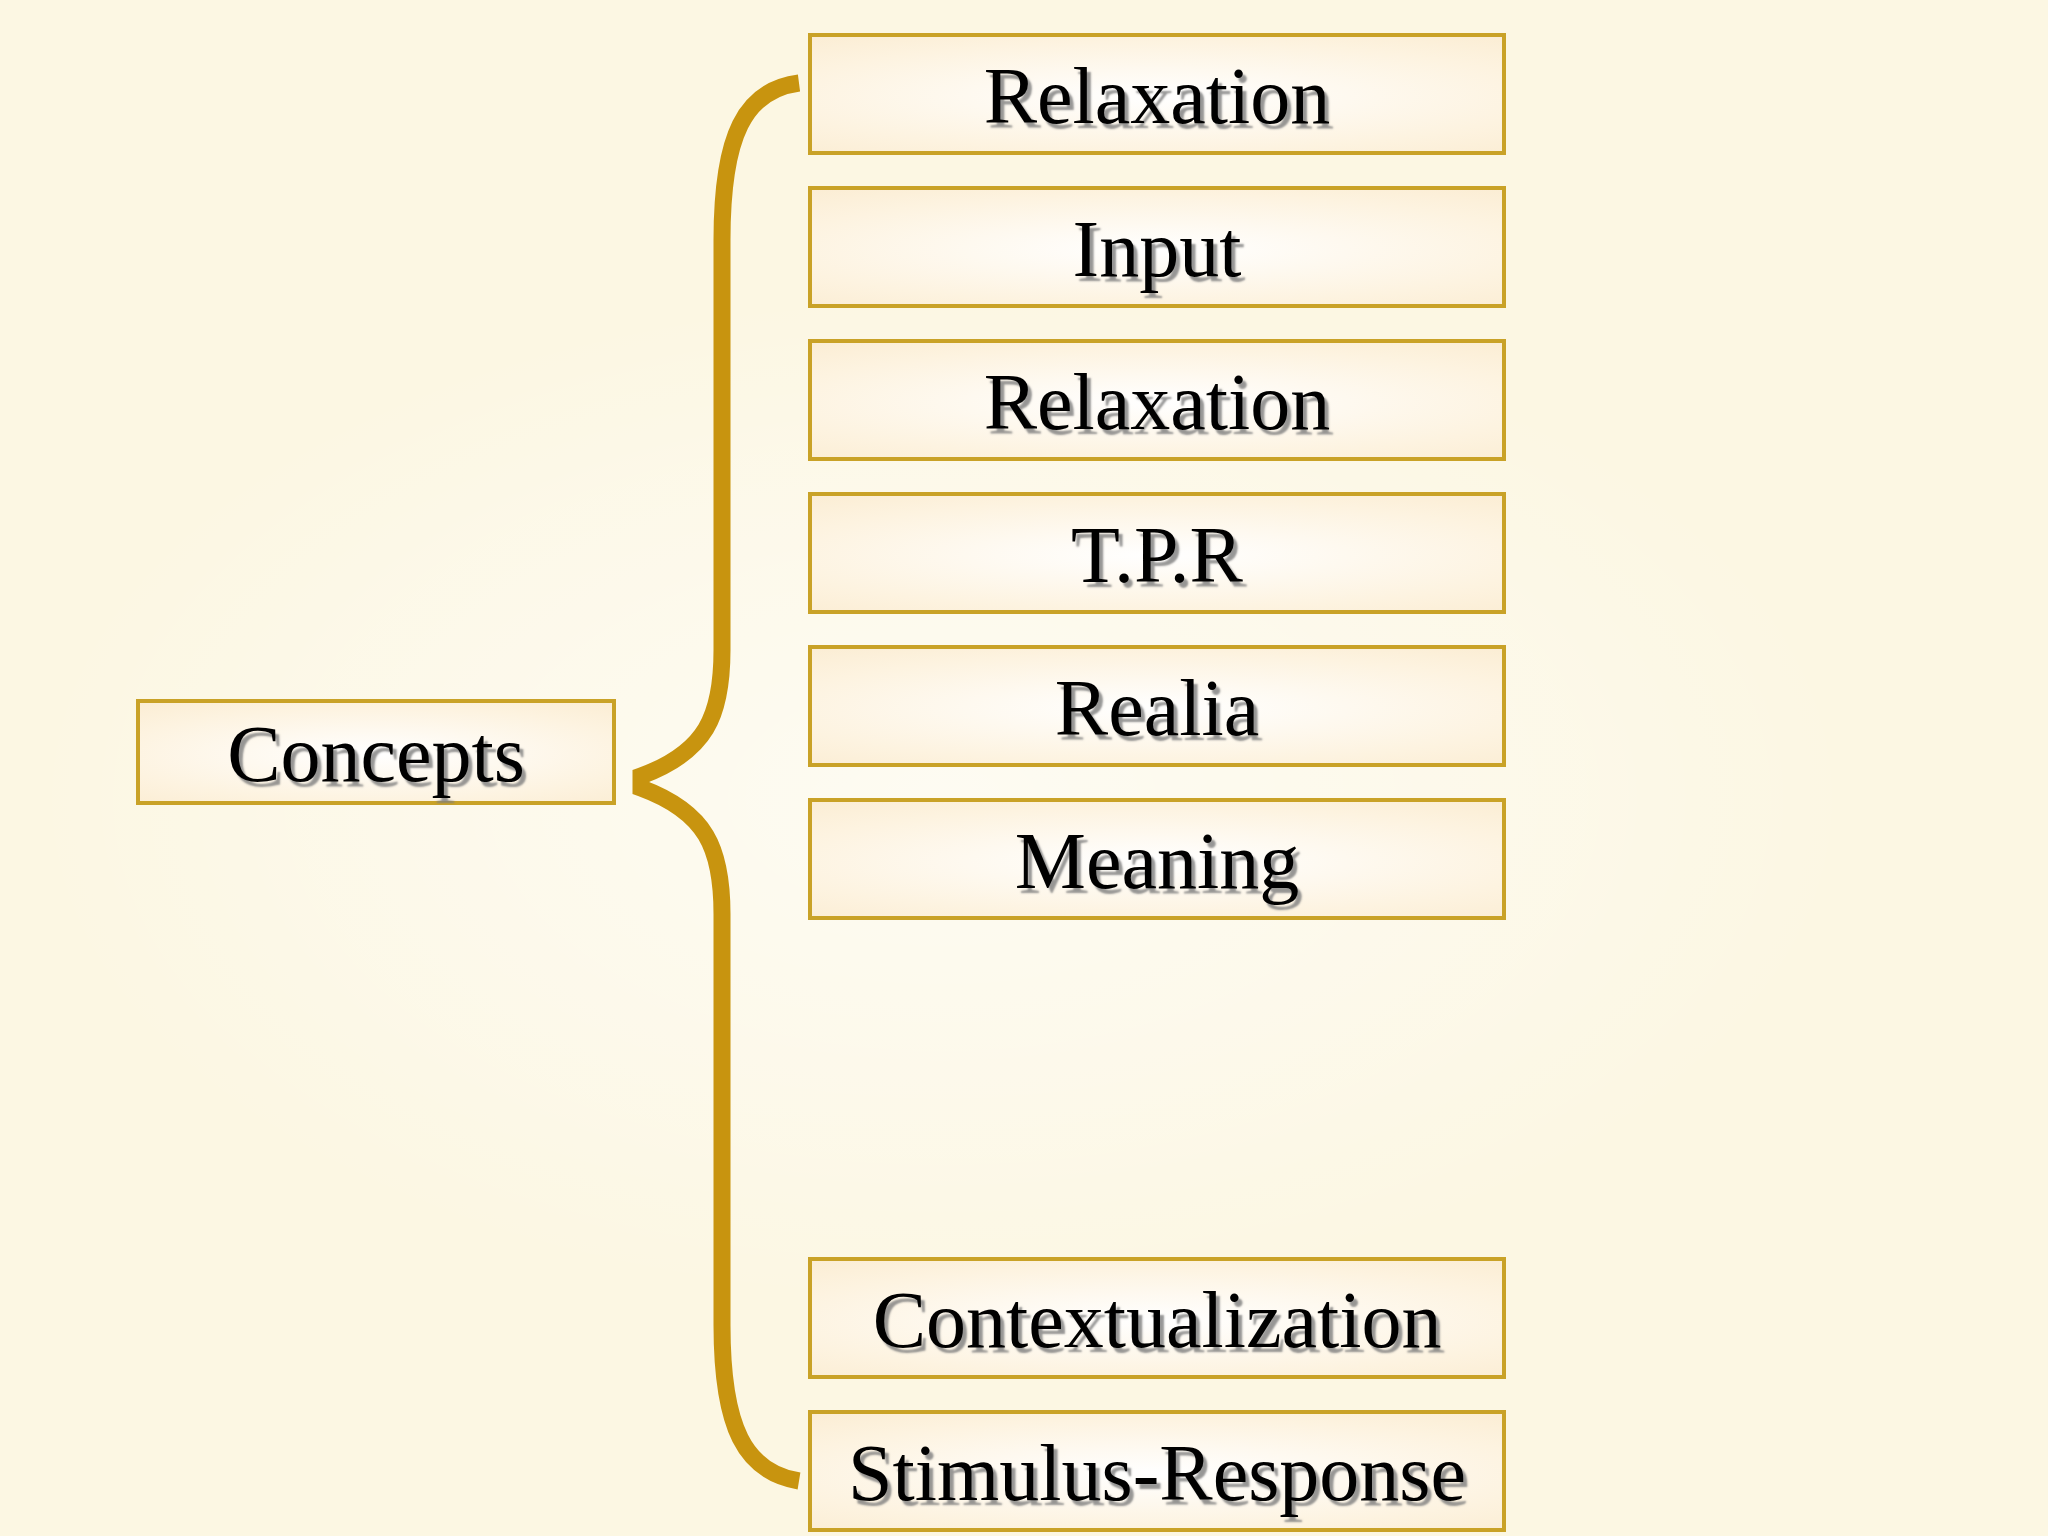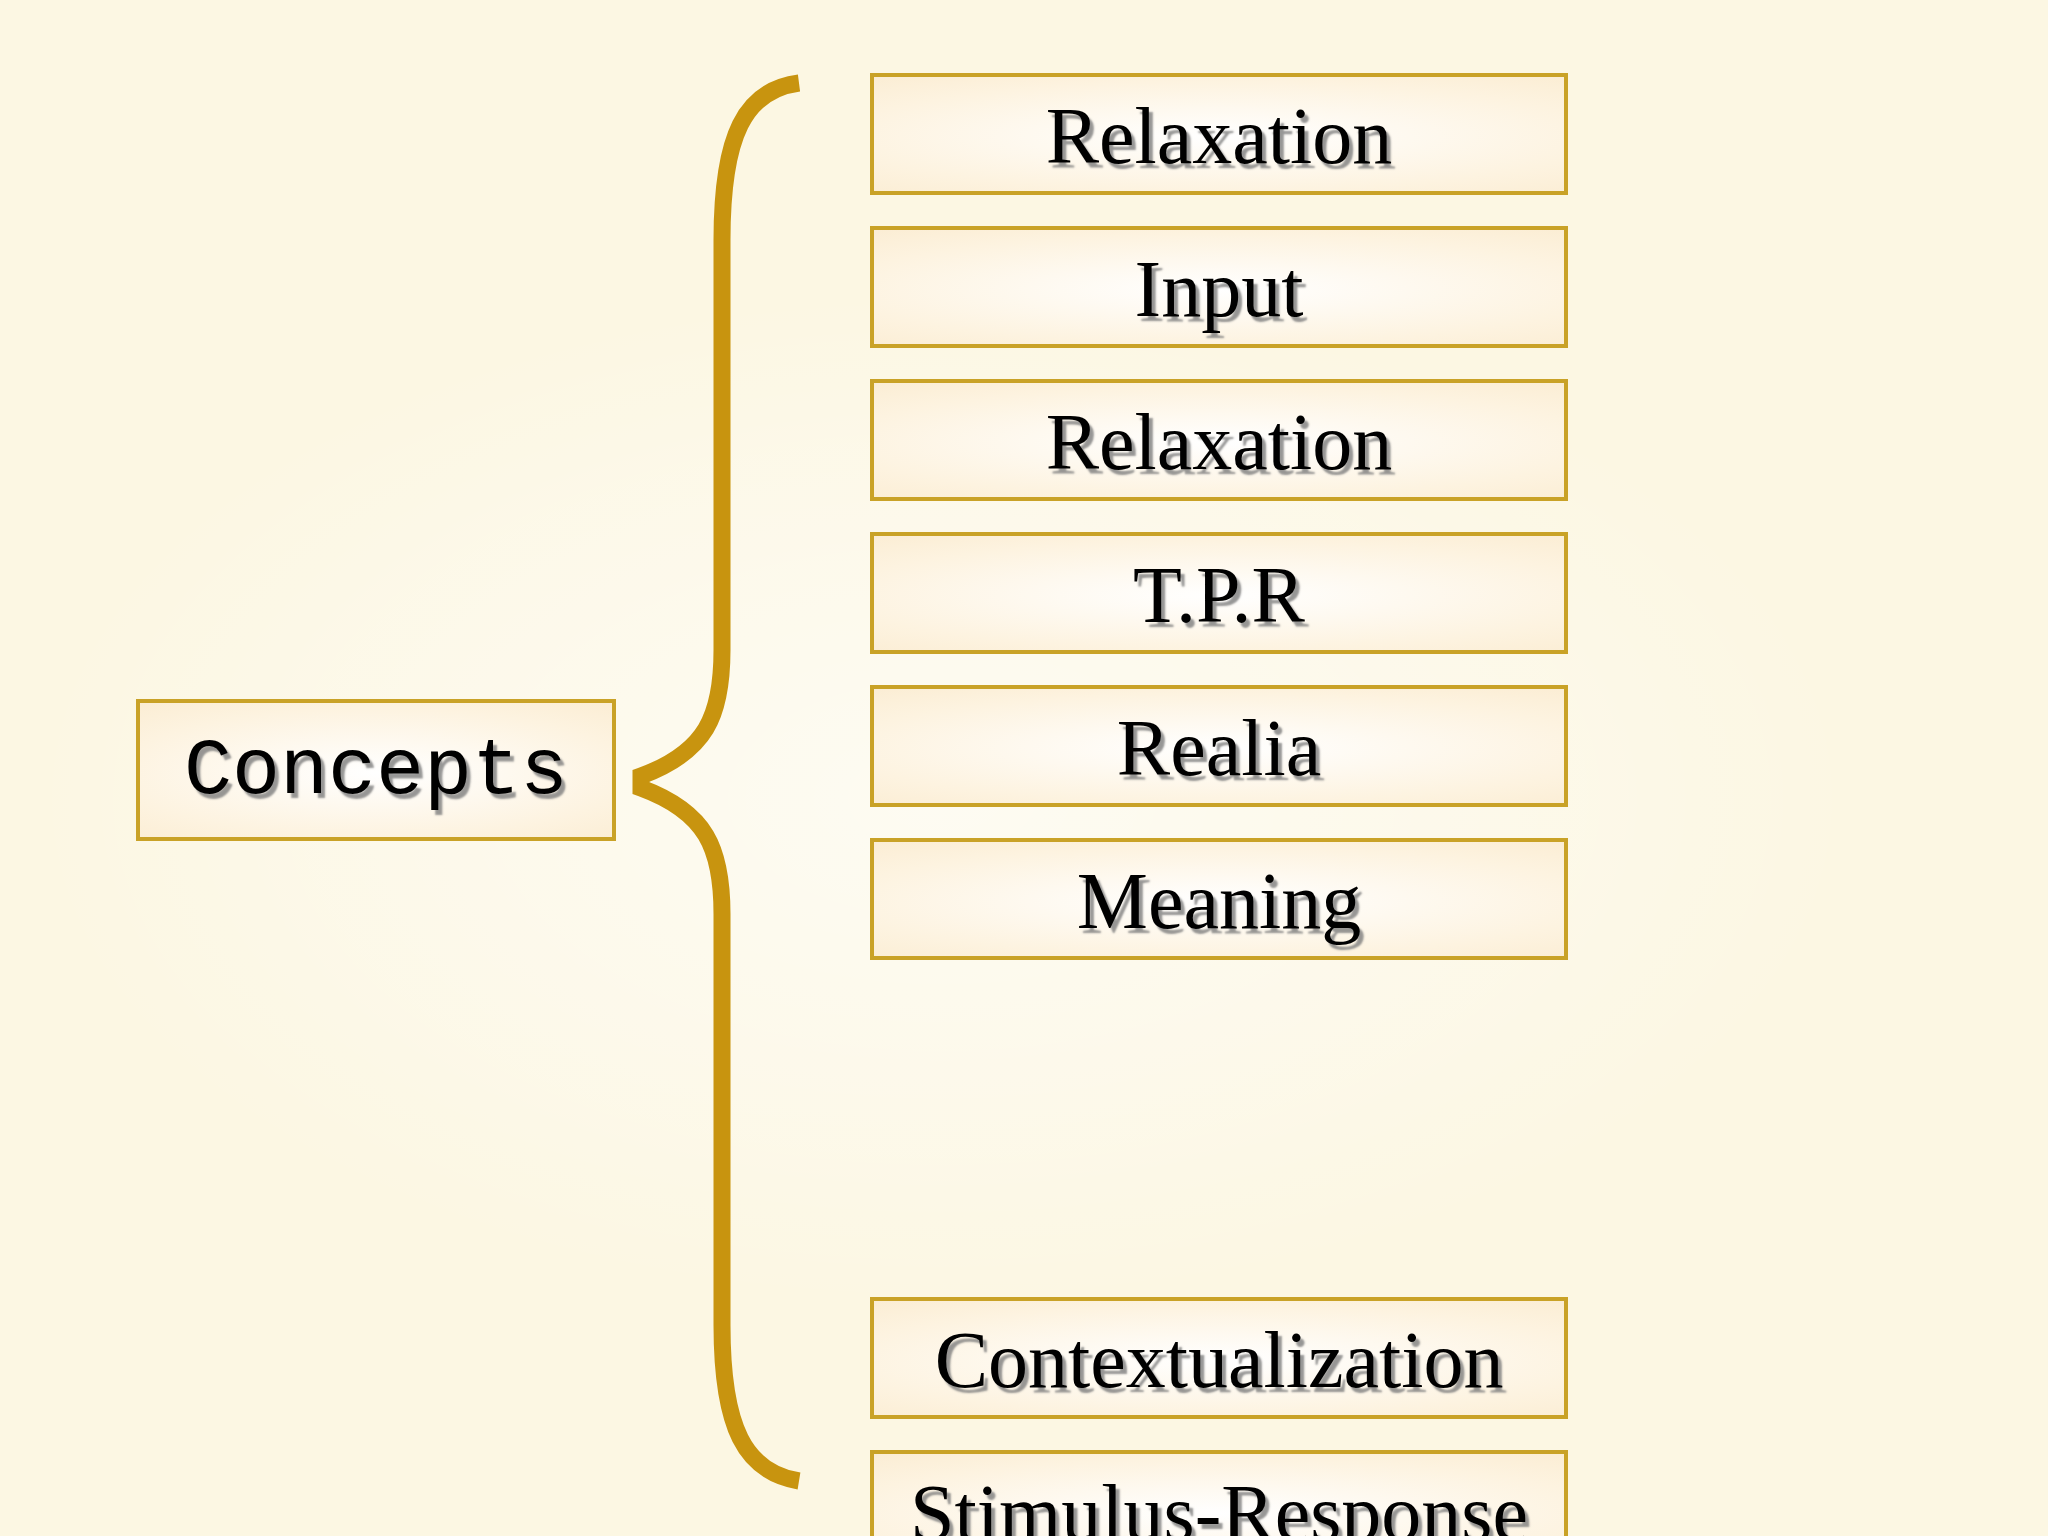--- a/index.html
+++ b/index.html
@@ -35,29 +35,27 @@
                 var(--box-fill-edge, #F8E4C1) 100%);
     display: flex;
     align-items: center;
     justify-content: center;
   }
 
   .root-box {
     left: 136px;
     top: 699px;
     width: 480px;
-    height: 142px;
-    font-family: Liberation Mono, monospace;
+    height: 106px;
   }
 
   .list-box {
-    left: 870px;
+    left: 808px;
     width: 698px;
     height: 122px;
-    margin-top: 40px;
   }
 
   .label {
     font-size: 80px;
     line-height: 1;
     color: var(--text, #000000);
     text-shadow: 4px 5px 2px var(--text-shadow, rgba(125,125,125,0.8));
     white-space: nowrap;
     transform: translateY(2px);
   }

